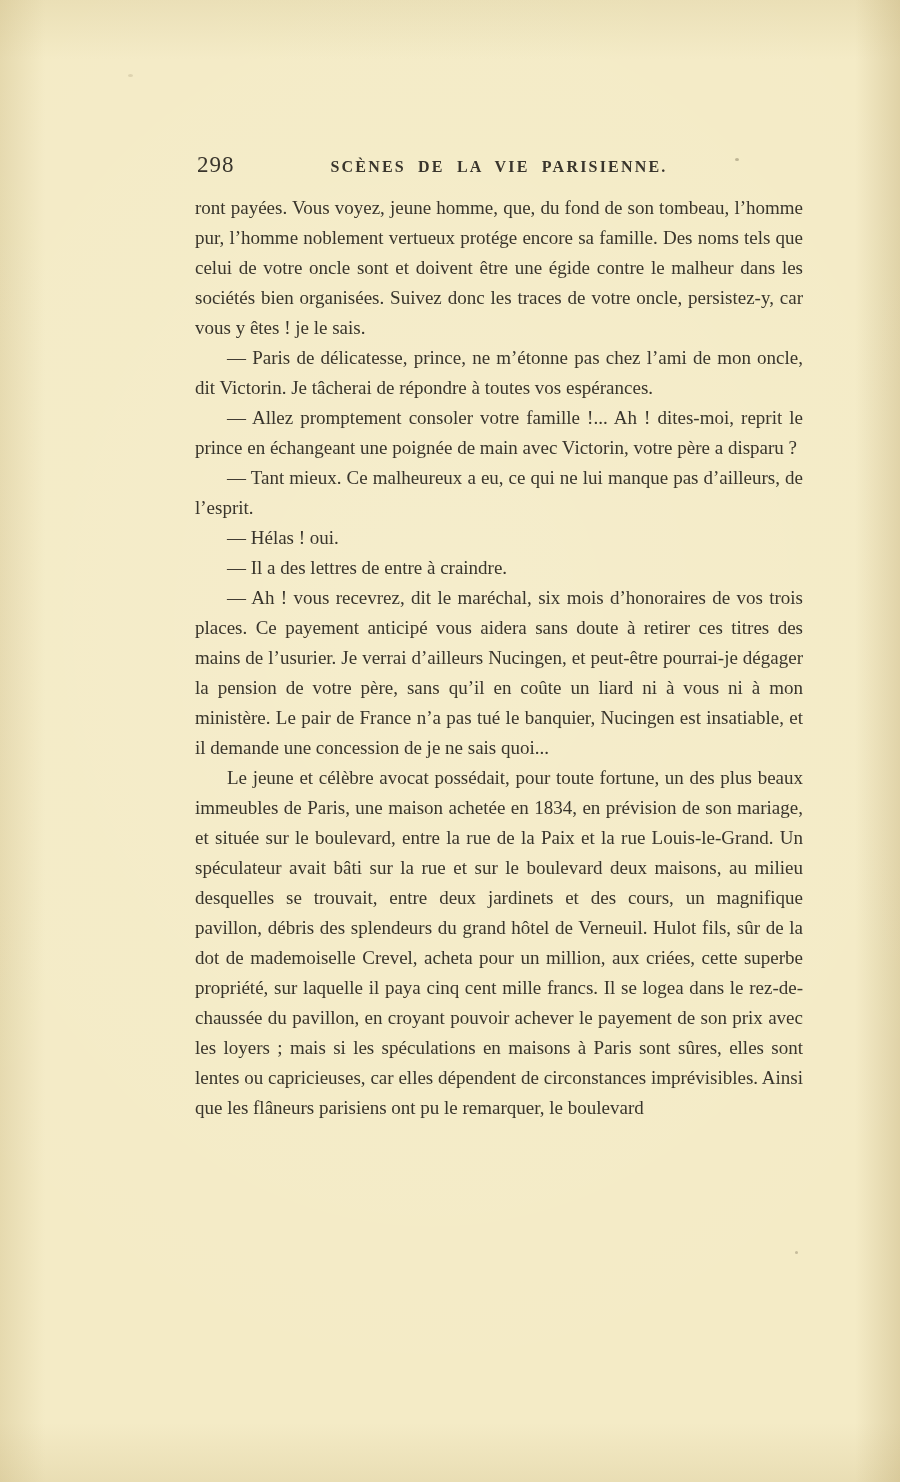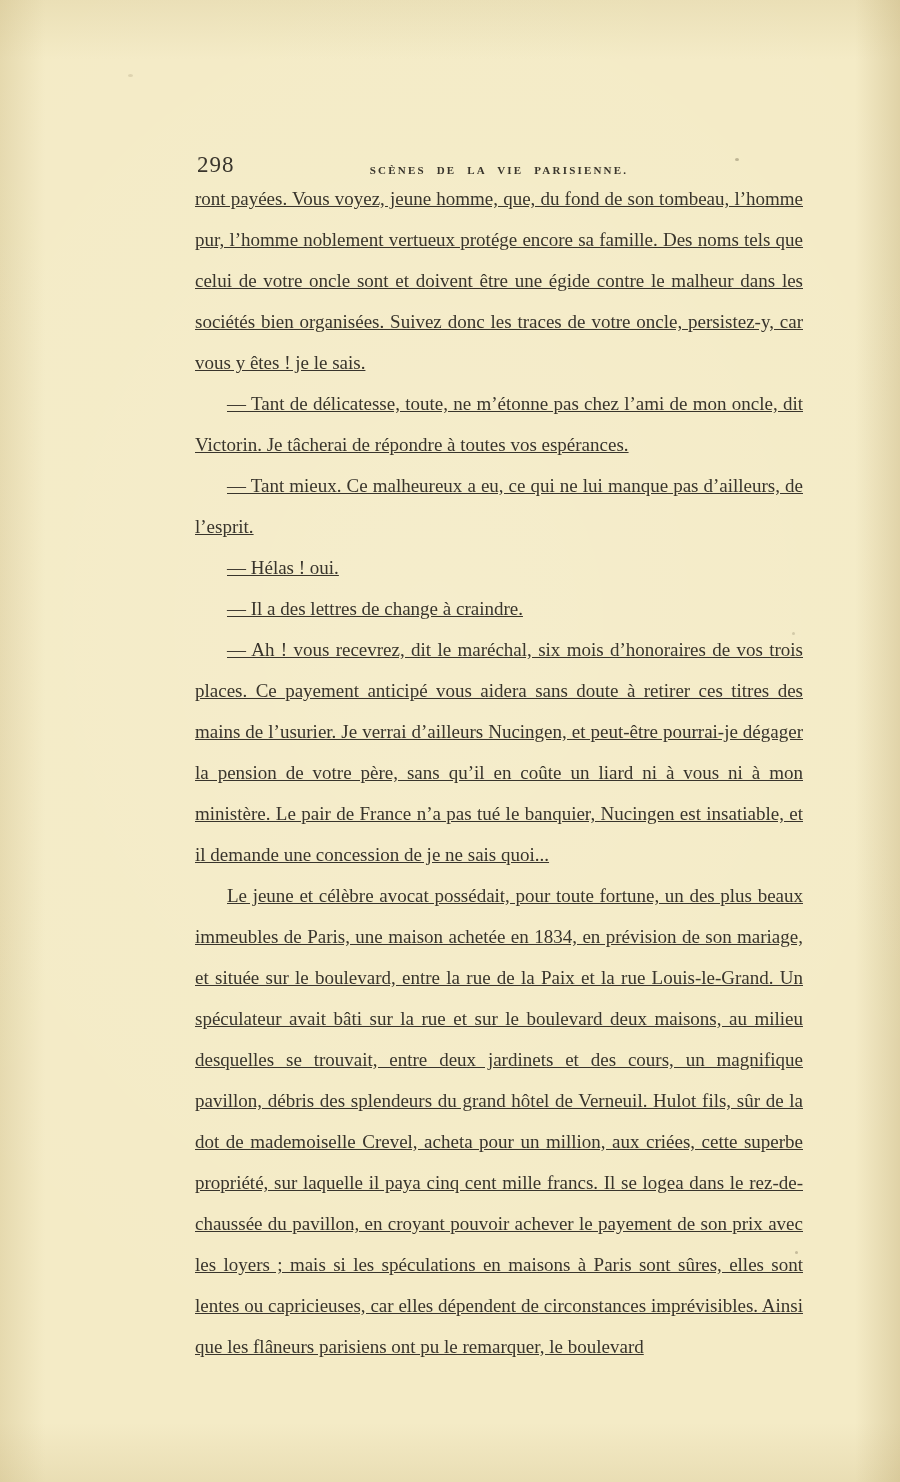--- a/index.html
+++ b/index.html
@@ -18,51 +18,51 @@
       var(--paper);
     font-family: "Liberation Serif", "DejaVu Serif", serif;
     color: var(--ink);
   }
 
   .page {
     position: absolute;
     left: 195px;
     top: 150px;
     width: 608px;
-    text-decoration: underline;
   }
 
   .page-header {
     position: relative;
     height: 28px;
   }
   .page-number {
     position: absolute;
     left: 2px;
     bottom: 0;
     font-size: 23px;
     letter-spacing: 1px;
     color: var(--ink);
   }
   .running-title {
     position: absolute;
     left: 50%;
     bottom: 2px;
     transform: translateX(-50%);
-    font-size: 11px;
+    font-size: 16px;
     font-weight: bold;
     letter-spacing: 2.2px;
     word-spacing: 6px;
     white-space: nowrap;
     color: var(--ink);
   }
 
   .text-block {
+    margin-top: 15px;
     font-size: 19px;
-    line-height: 41px;
+    line-height: 30px;
     text-align: justify;
     color: var(--ink);
     text-rendering: optimizeLegibility;
   }
   .text-block p { text-indent: 0; }
   .text-block p.indent { text-indent: 32px; }
 
   
   .speck {
     position: absolute;
@@ -84,20 +84,21 @@
 <div class="speck s4"></div>
 
 <div class="page">
   <div class="page-header">
     <span class="page-number">298</span>
     <span class="running-title">SCÈNES DE LA VIE PARISIENNE.</span>
   </div>
 
   <div class="text-block" id="text-block">
       <p>ront payées. Vous voyez, jeune homme, que, du fond de son tombeau, l’homme pur, l’homme noblement vertueux protége encore sa famille. Des noms tels que celui de votre oncle sont et doivent être une égide contre le malheur dans les sociétés bien organisées. Suivez donc les traces de votre oncle, persistez-y, car vous y êtes ! je le sais.</p>
-      <p class="indent">— Tant de délicatesse, toute, ne m’étonne pas chez l’ami de mon oncle, dit Victorin. Je tâcherai de répondre à toutes vos espérances.</p>
+      <p class="indent">— Paris de délicatesse, prince, ne m’étonne pas chez l’ami de mon oncle, dit Victorin. Je tâcherai de répondre à toutes vos espérances.</p>
+      <p class="indent">— Allez promptement consoler votre famille !... Ah ! dites-moi, reprit le prince en échangeant une poignée de main avec Victorin, votre père a disparu ?</p>
       <p class="indent">— Tant mieux. Ce malheureux a eu, ce qui ne lui manque pas d’ailleurs, de l’esprit.</p>
       <p class="indent">— Hélas ! oui.</p>
-      <p class="indent">— Il a des lettres de change à craindre.</p>
+      <p class="indent">— Il a des lettres de entre à craindre.</p>
       <p class="indent">— Ah ! vous recevrez, dit le maréchal, six mois d’honoraires de vos trois places. Ce payement anticipé vous aidera sans doute à retirer ces titres des mains de l’usurier. Je verrai d’ailleurs Nucingen, et peut-être pourrai-je dégager la pension de votre père, sans qu’il en coûte un liard ni à vous ni à mon ministère. Le pair de France n’a pas tué le banquier, Nucingen est insatiable, et il demande une concession de je ne sais quoi...</p>
       <p class="indent">Le jeune et célèbre avocat possédait, pour toute fortune, un des plus beaux immeubles de Paris, une maison achetée en 1834, en prévision de son mariage, et située sur le boulevard, entre la rue de la Paix et la rue Louis-le-Grand. Un spéculateur avait bâti sur la rue et sur le boulevard deux maisons, au milieu desquelles se trouvait, entre deux jardinets et des cours, un magnifique pavillon, débris des splendeurs du grand hôtel de Verneuil. Hulot fils, sûr de la dot de mademoiselle Crevel, acheta pour un million, aux criées, cette superbe propriété, sur laquelle il paya cinq cent mille francs. Il se logea dans le rez-de-chaussée du pavillon, en croyant pouvoir achever le payement de son prix avec les loyers ; mais si les spéculations en maisons à Paris sont sûres, elles sont lentes ou capricieuses, car elles dépendent de circonstances imprévisibles. Ainsi que les flâneurs parisiens ont pu le remarquer, le boulevard</p>
     </div>
 </div>
 
 </body></html>

